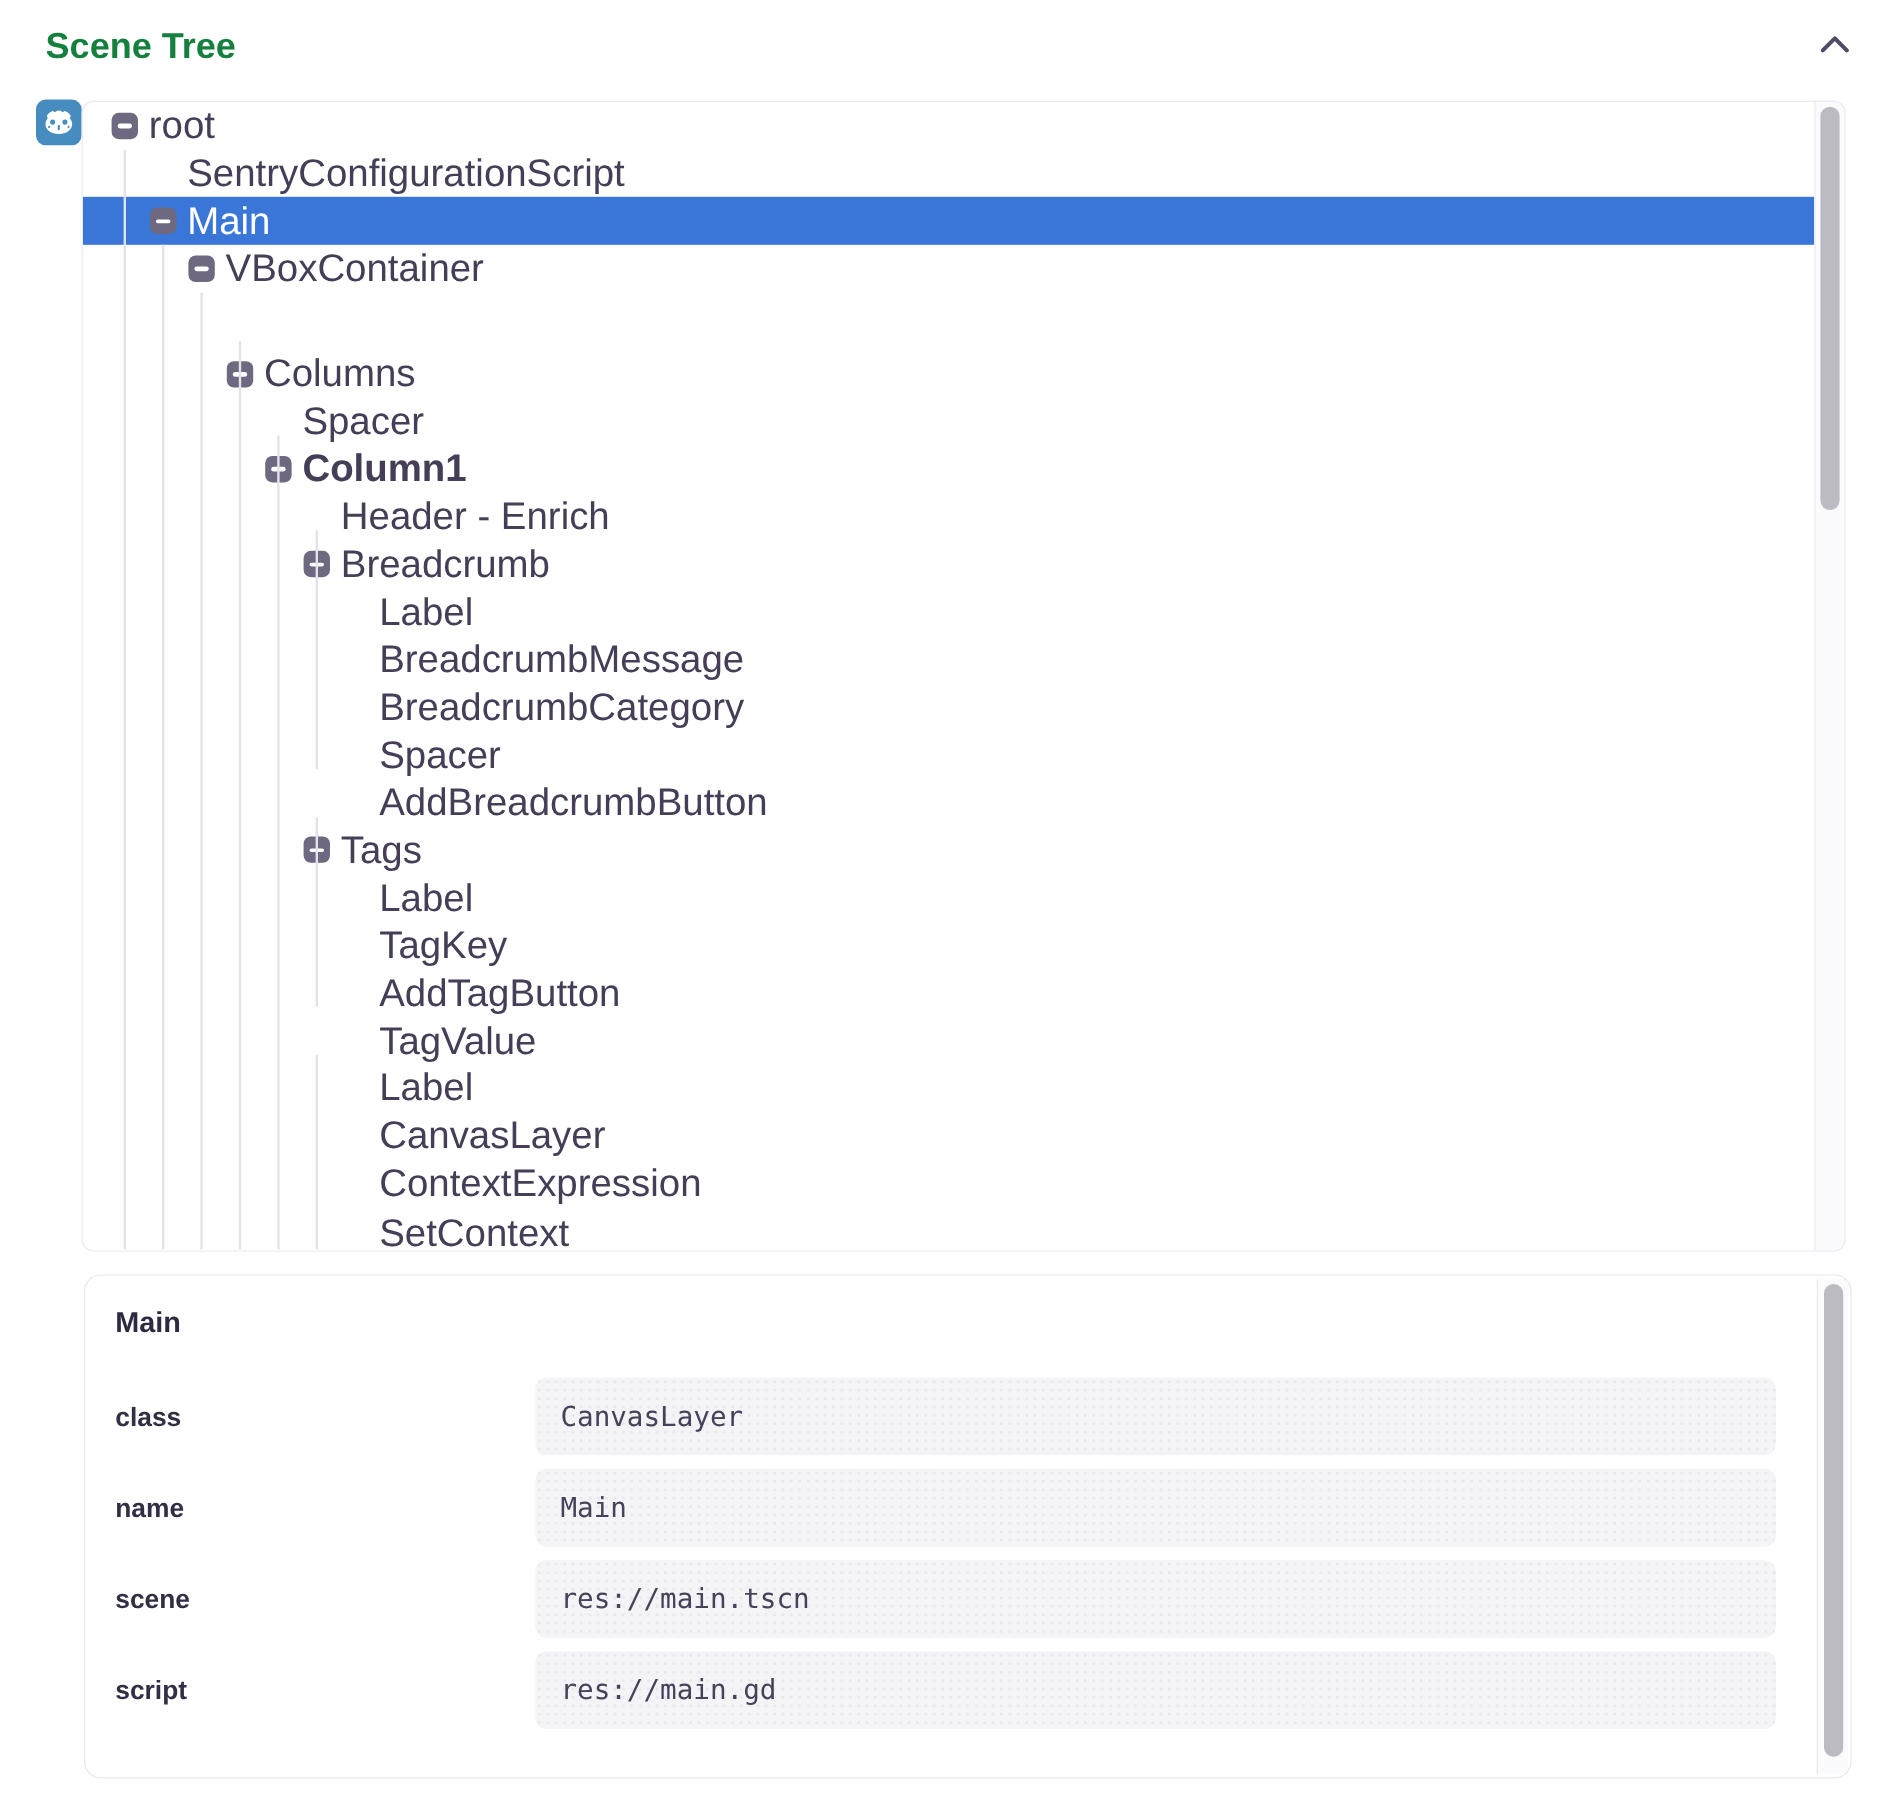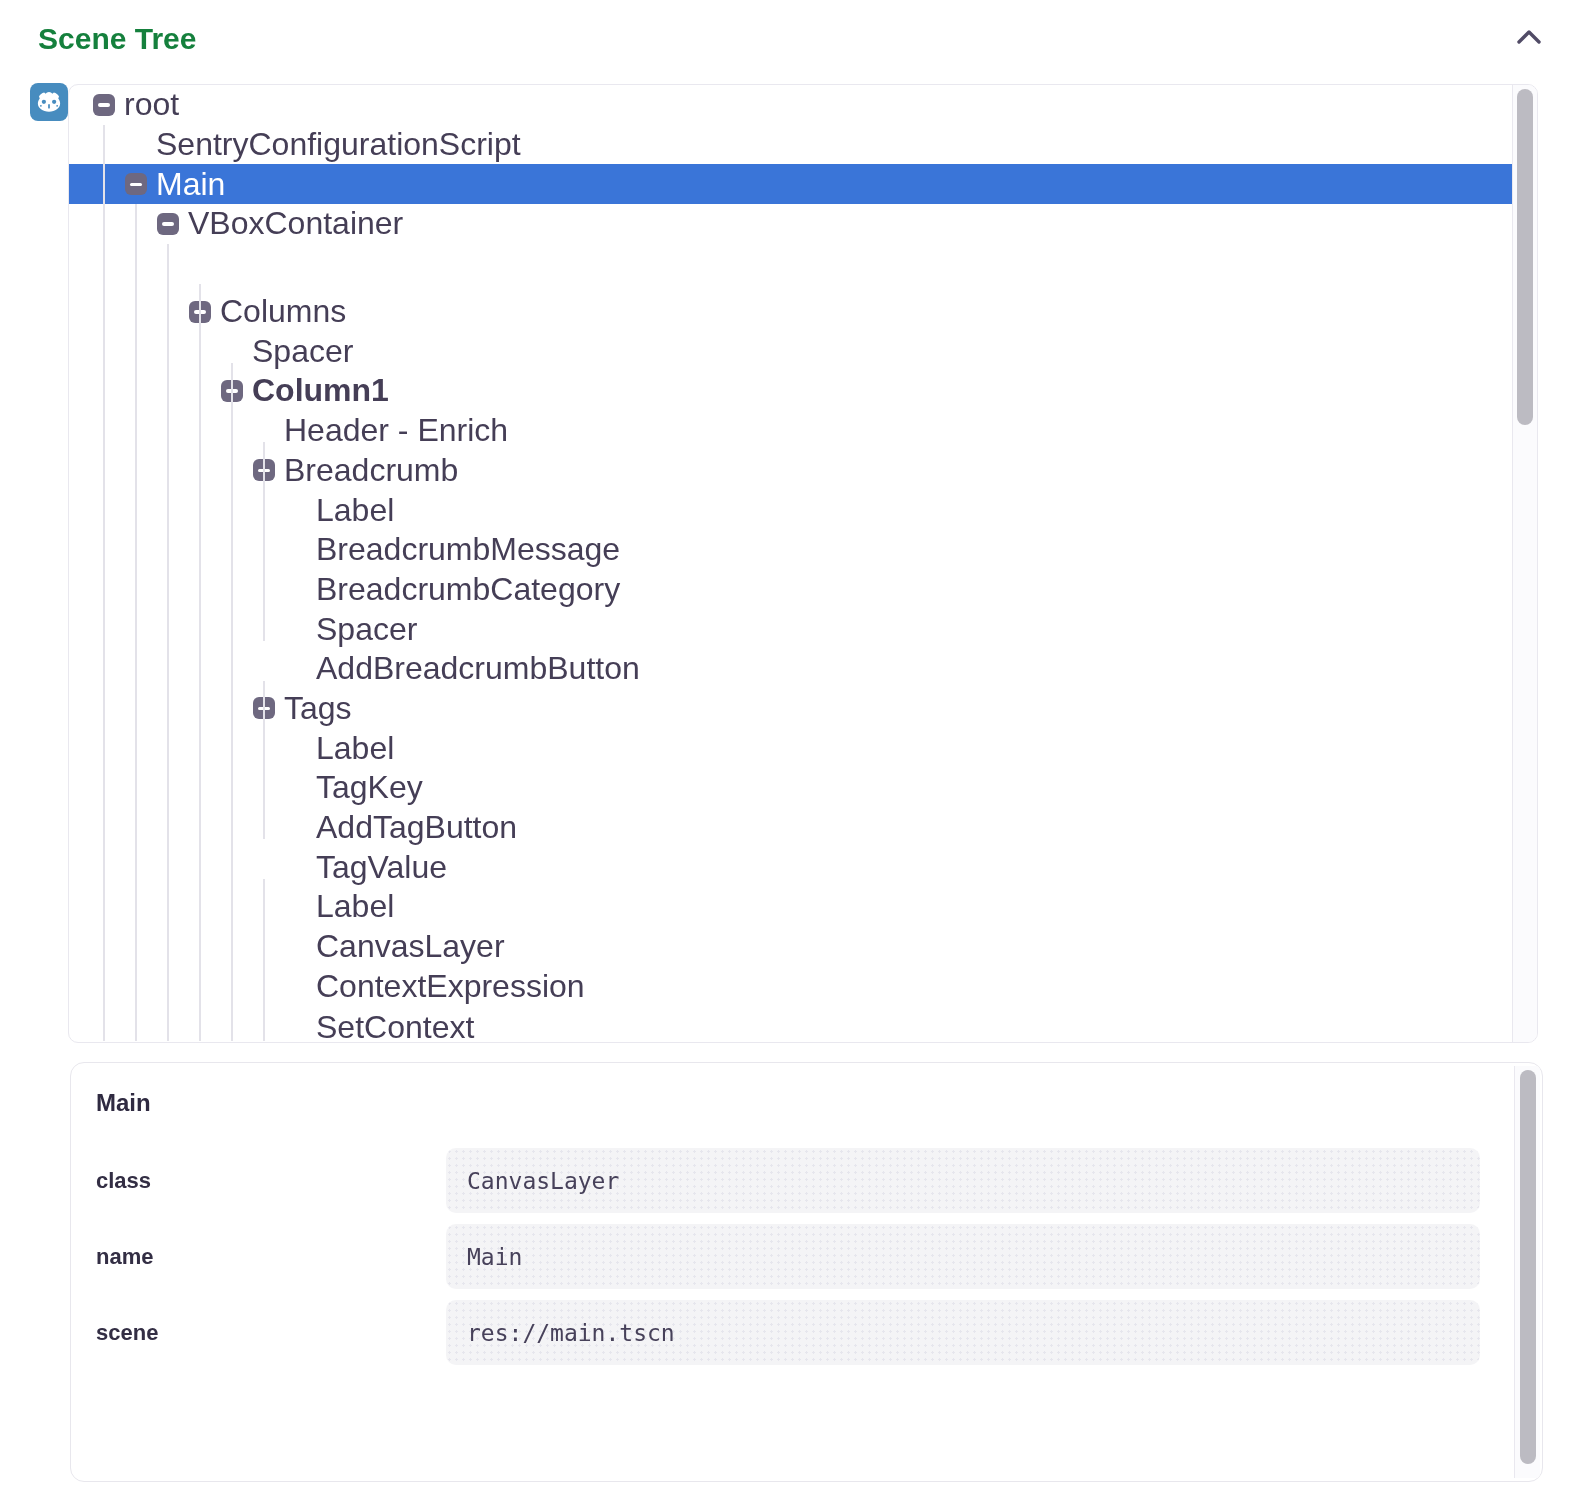--- a/index.html
+++ b/index.html
@@ -195,17 +195,21 @@
   <div class="prop-row">
     <div class="prop-key">name</div>
     <div class="prop-value dots">Main</div>
   </div>
 
   <div class="prop-row">
     <div class="prop-key">scene</div>
     <div class="prop-value dots">res://main.tscn</div>
   </div>
 
+  <div class="prop-row">
+    <div class="prop-key">script</div>
+    <div class="prop-value dots">res://main.gd</div>
+  </div>
 </div>
   <div class="details-scroll">
     <div class="thumb dots" style="top:4px;height:394px;"></div>
   </div>
 </div>
 
 </body></html>

